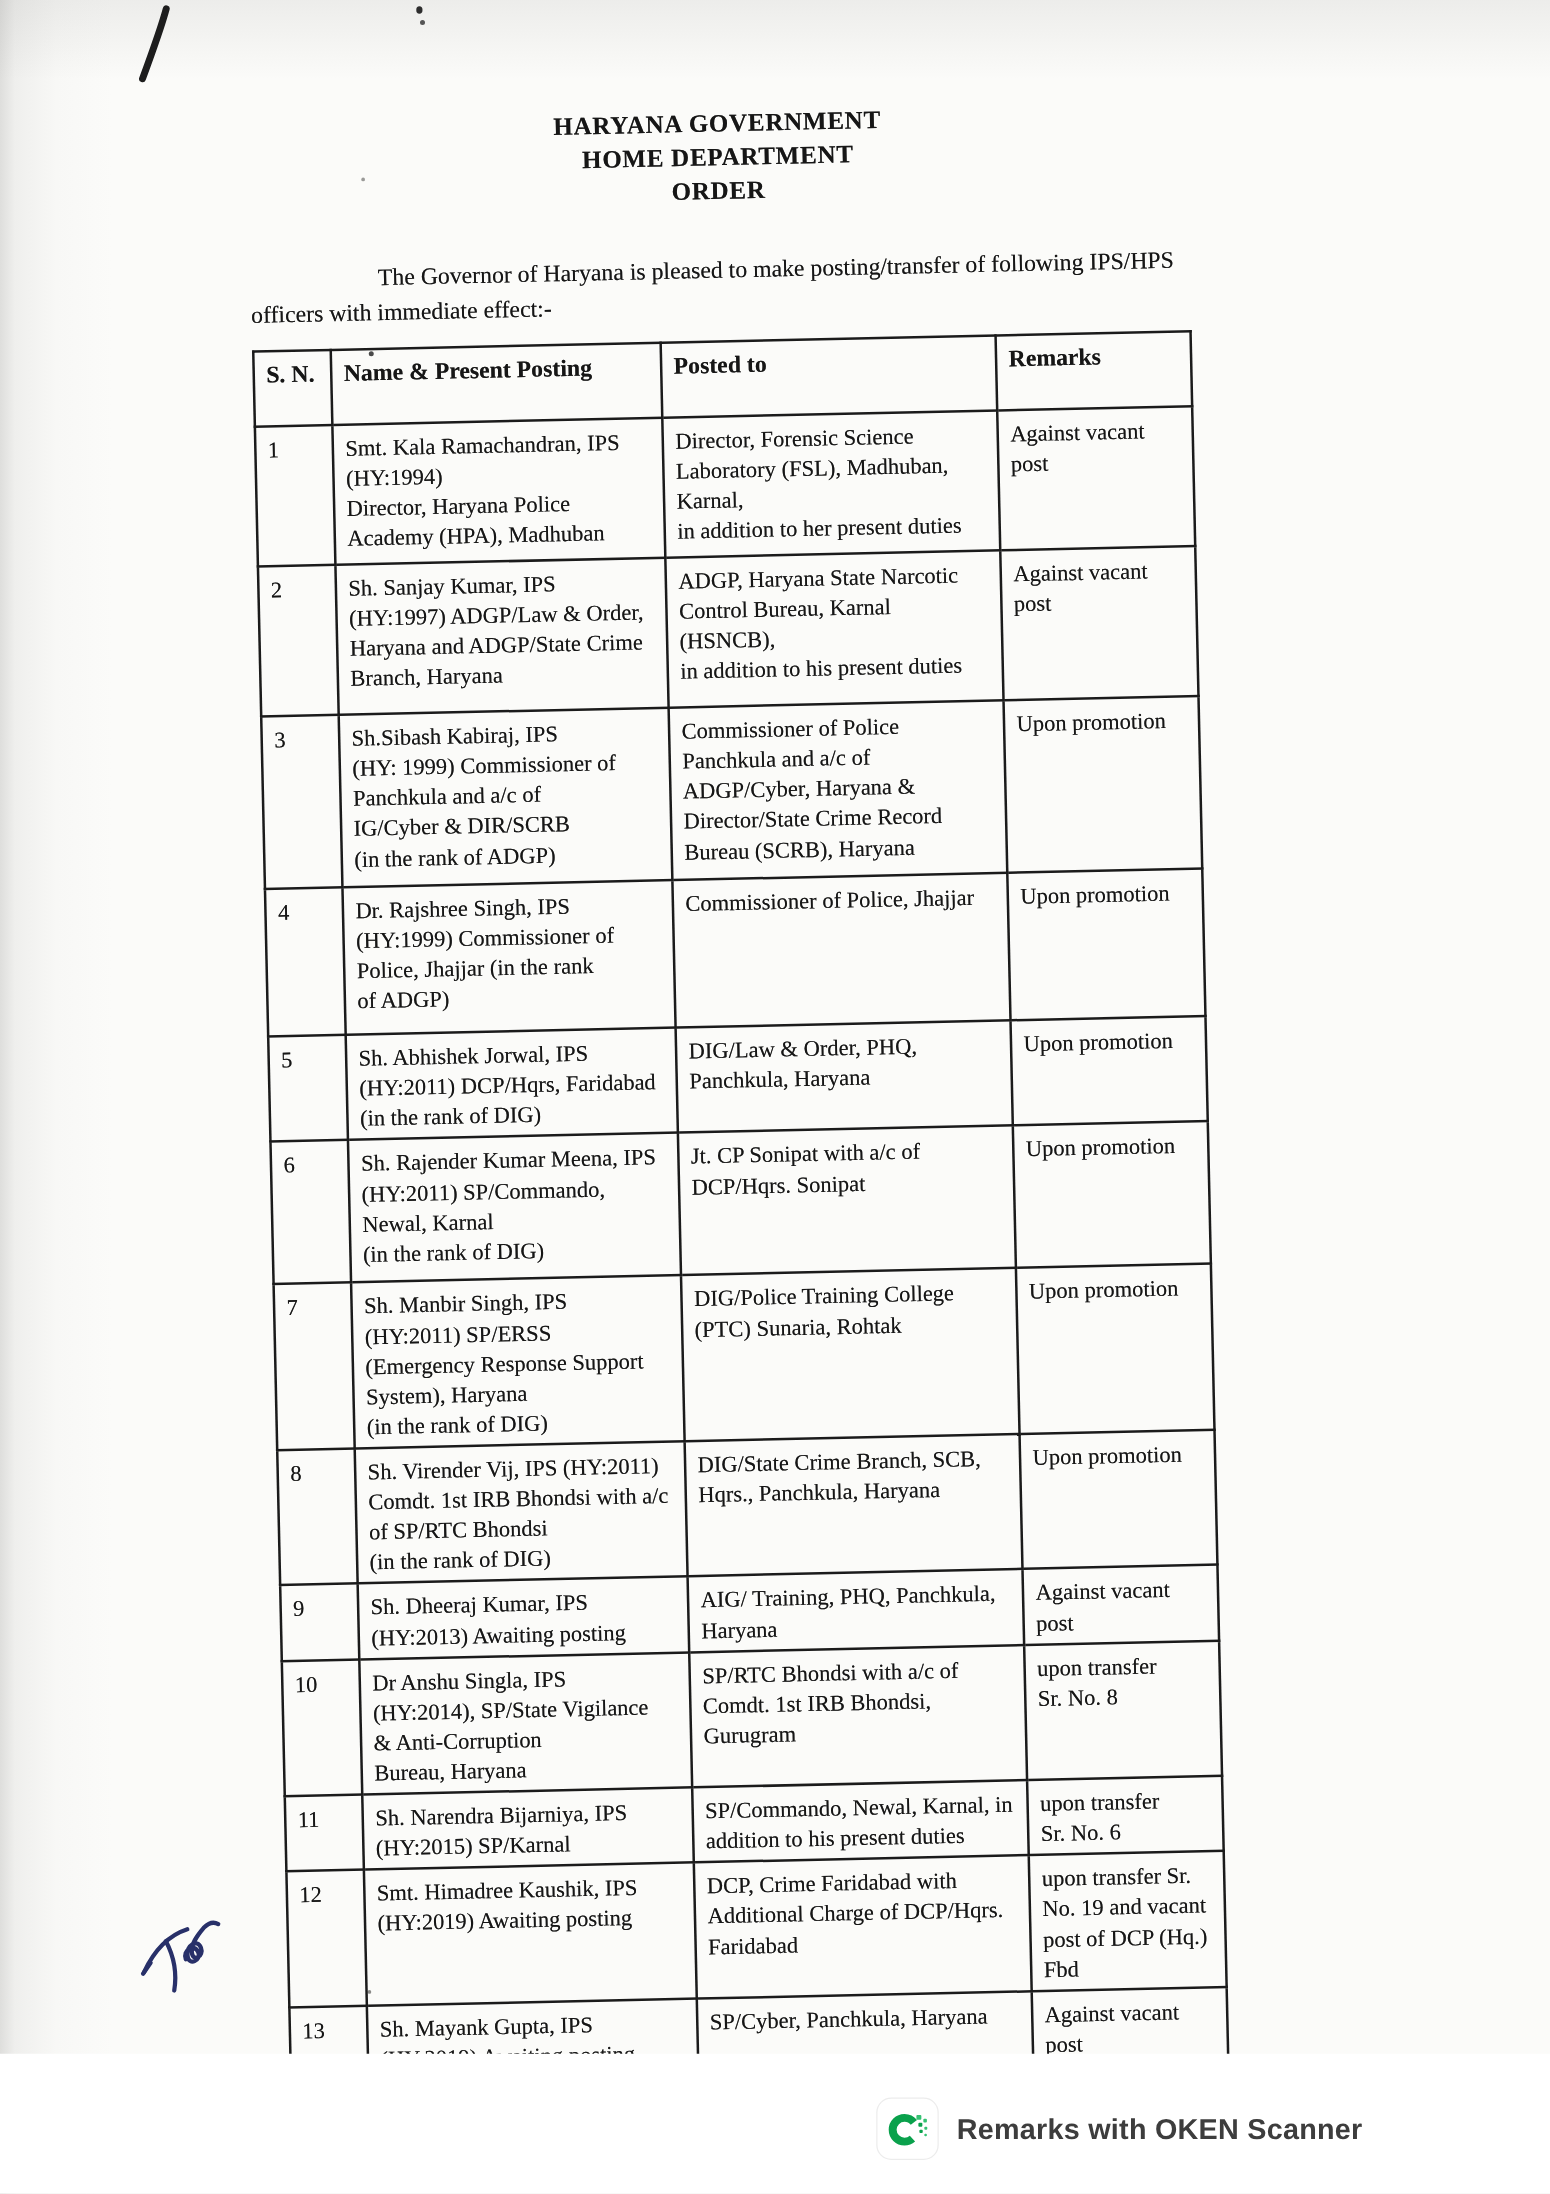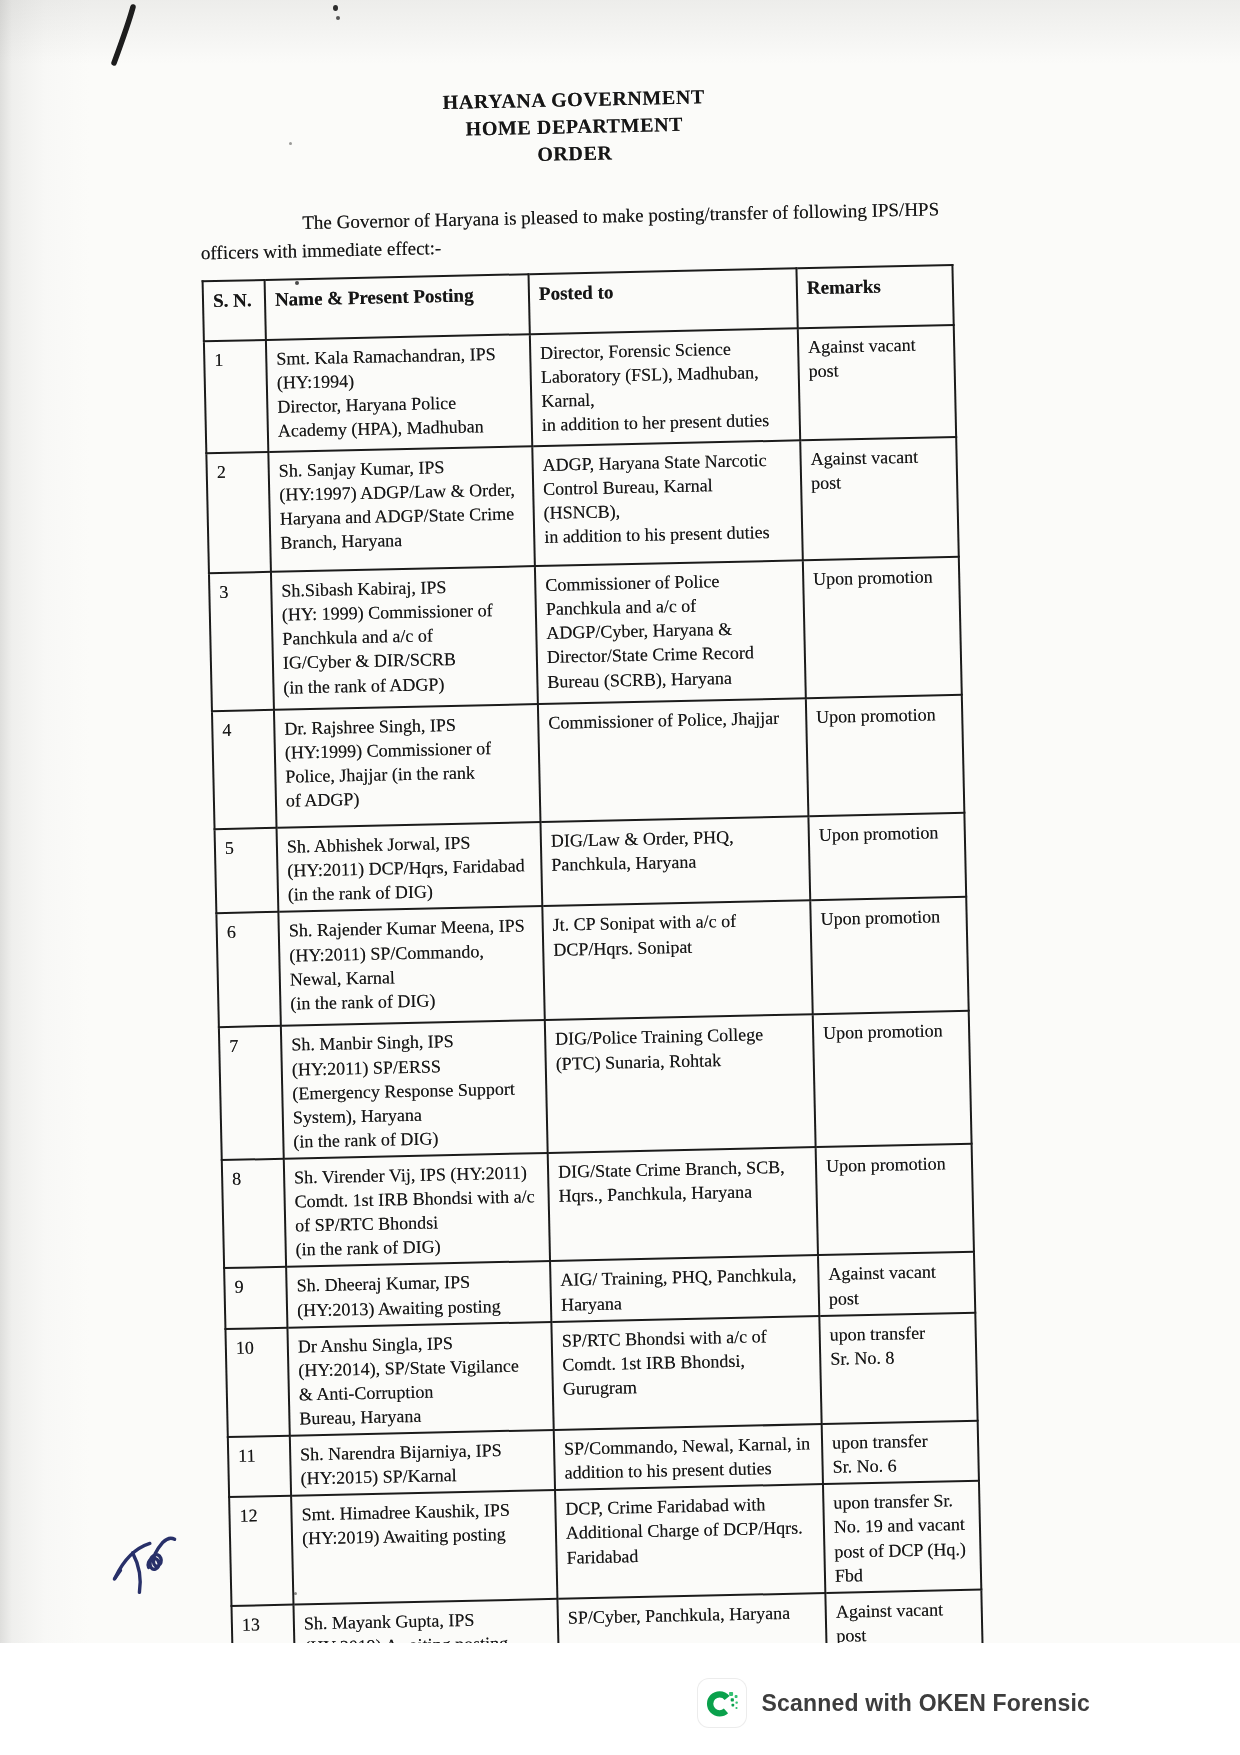--- a/index.html
+++ b/index.html
@@ -287,16 +287,16 @@
           <g>
             <rect x="33" y="10" width="5" height="5" rx="1" fill="#35c172"></rect>
             <rect x="40" y="14" width="3.6" height="3.6" rx="1" fill="#35c172"></rect>
             <rect x="35" y="18" width="4" height="4" rx="1" fill="#0aa14c"></rect>
             <rect x="41" y="22" width="3" height="3" rx="1" fill="#35c172"></rect>
             <rect x="36" y="25" width="3.4" height="3.4" rx="1" fill="#0aa14c"></rect>
             <rect x="41" y="29" width="2.6" height="2.6" rx="1" fill="#35c172"></rect>
           </g>
         </svg>
       </div>
-      <span class="oken-text">Scanned with OKEN Forensic</span>
+      <span class="oken-text">Remarks with OKEN Scanner</span>
     </div>
   </div>
 </div>
 
 </body></html>

